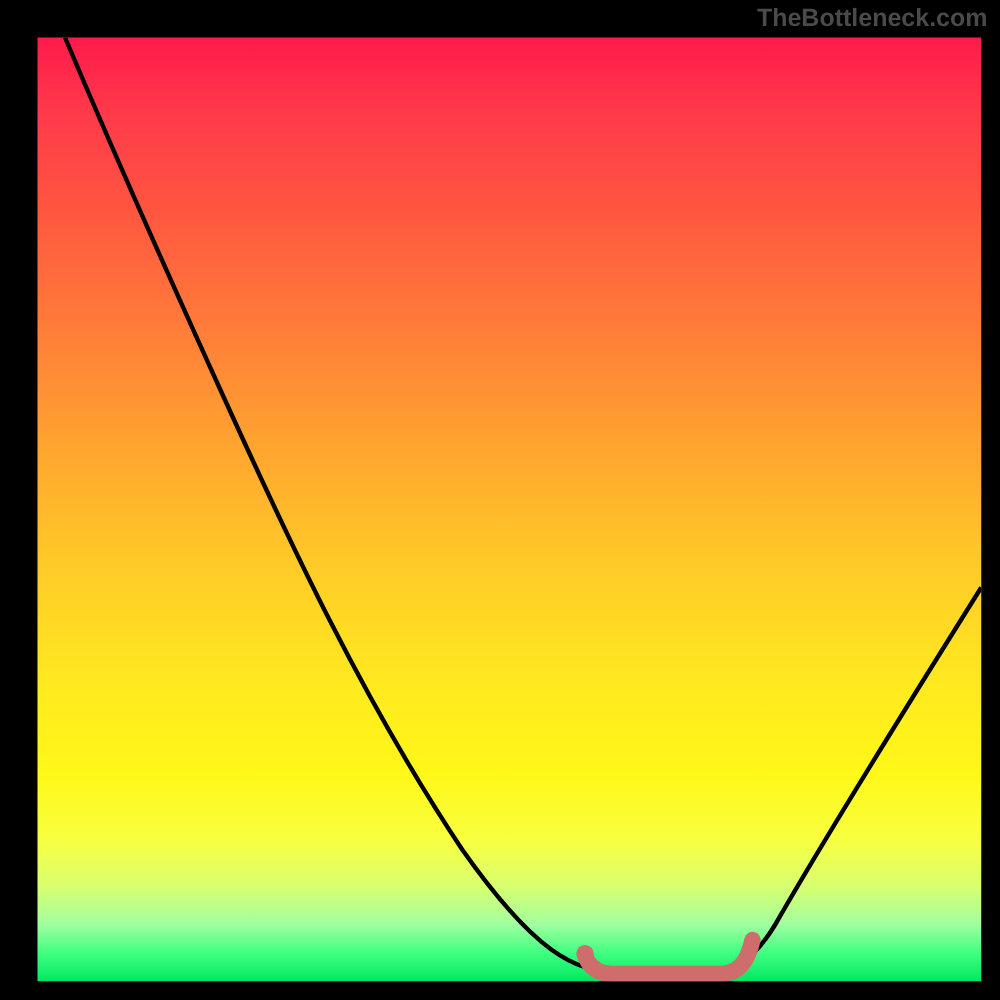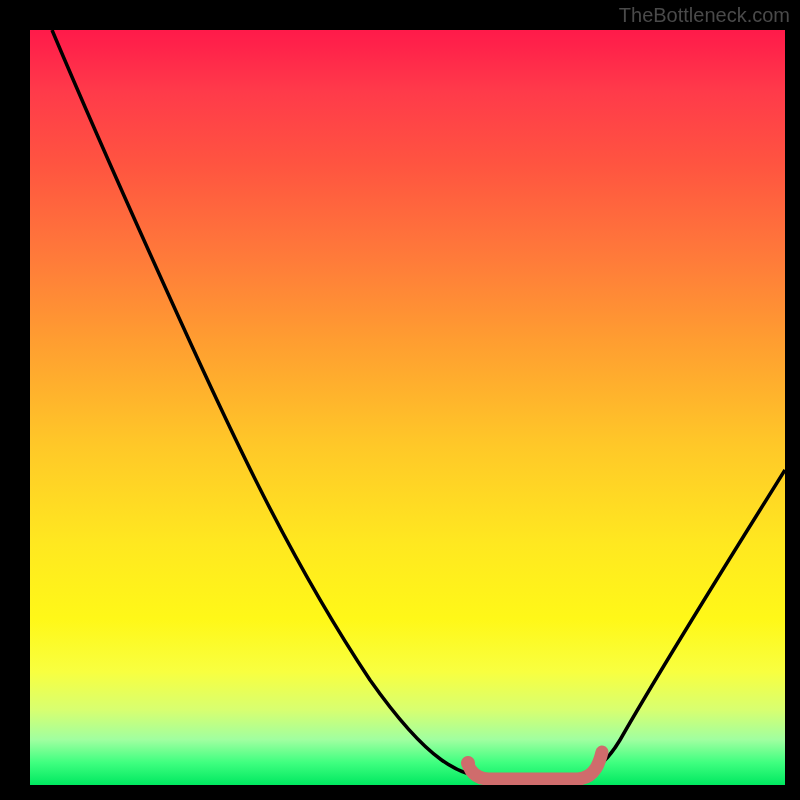--- a/index.html
+++ b/index.html
@@ -10,21 +10,21 @@
     position: relative;
     overflow: hidden;
     font-family: Arial, sans-serif;
   }
   .watermark {
     position: absolute;
     top: 4px;
     right: 10px;
     color: #4a4a4a;
     font-size: 20px;
-    font-weight: 400;
+    font-weight: 700;
     z-index: 10;
   }
   .chart-area {
     position: absolute;
     left: 30px;
     top: 30px;
     width: 755px;
     height: 755px;
     background: linear-gradient(to bottom,
       #ff1a4a 0%,

